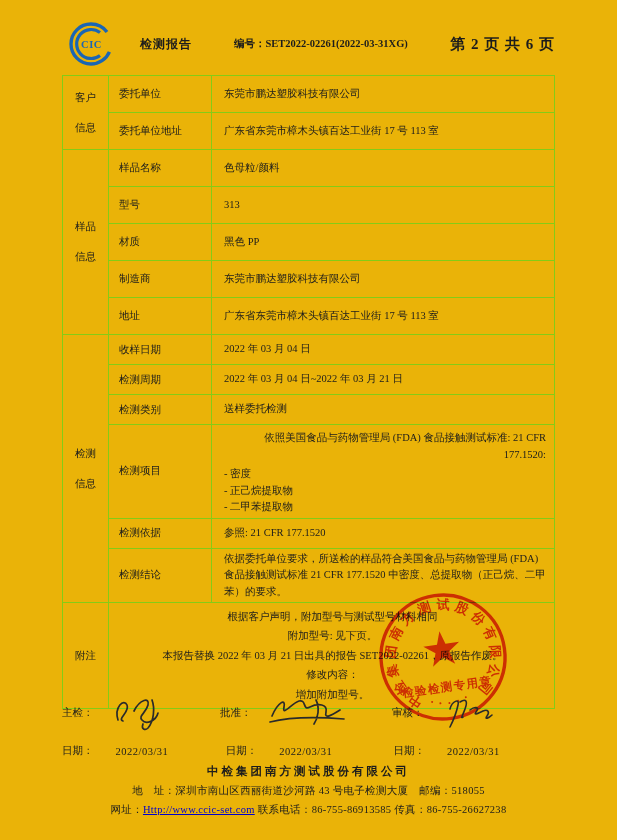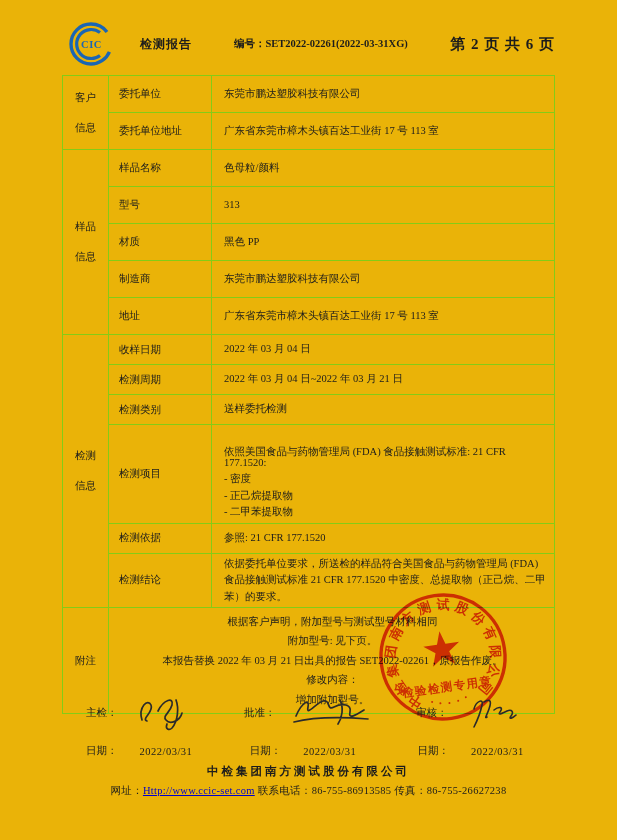--- a/index.html
+++ b/index.html
@@ -19,30 +19,30 @@
     font-size:10.5px;
   }
   table.report td{border:1px solid #84cc16;vertical-align:middle;}
   td.sec{width:45px;text-align:center;padding:0;}
   td.sec .sec-line{line-height:30px;}
   td.lbl{width:88px;padding:0 4px 0 10px;}
   td.val{padding:2px 8px 2px 12px;line-height:16.5px;}
   tr.h33 td{height:32px;}
   tr.h25 td{height:25px;}
   .ml{line-height:19px;}
-  .ml .first{line-height:11px;margin:19px 0 3px 0;}
+  .ml .first{line-height:17px;margin:2px 0 3px 0;text-align:right;}
   td.notes-cell{padding:4px 8px 4px 10px;text-align:center;}
   .note-line{line-height:19.4px;}
   
   .stamp{
     position:absolute;left:376px;top:590px;width:134px;height:134px;
     transform:rotate(-8deg);mix-blend-mode:multiply;opacity:.92;pointer-events:none;
   }
   
-  .sig-block{position:absolute;top:690px;left:68px;width:493px;font-size:10.5px;}
+  .sig-block{position:absolute;top:690px;left:44px;width:493px;font-size:10.5px;}
   .sig-row{display:flex;}
   .sig-col{position:relative;height:46px;display:flex;align-items:center;}
   .sig-col.c1{width:160px;padding-left:18px;box-sizing:border-box;}
   .sig-col.c2{width:160px;padding-left:15px;box-sizing:border-box;}
   .sig-col.c3{width:173px;padding-left:16px;box-sizing:border-box;}
   .sig-svg{margin-left:14px;}
   .date-row{display:flex;margin-top:8px;gap:19px;}
   .date-col{display:flex;align-items:center;box-sizing:border-box;}
   .date-col.c1{width:160px;padding-left:18px;}
   .date-col.c2{width:160px;padding-left:15px;}
@@ -209,19 +209,20 @@
       </div>
       <div class="date-col c3">
         <span>日期：</span>
         <span class="date-val">2022/03/31</span>
       </div>
     </div>
   </div>
 
   <div class="footer">
     <div class="f-company">中检集团南方测试股份有限公司</div>
+    <div class="f-line">地　址：深圳市南山区西丽街道沙河路 43 号电子检测大厦　邮编：518055</div>
     <div class="f-line">
       <span>网址：</span><a class="f-link" href="#">Http://www.ccic-set.com</a>
       <span>联系电话：86-755-86913585  传真：86-755-26627238</span>
     </div>
   </div>
 
 </div>
 
 </body></html>

